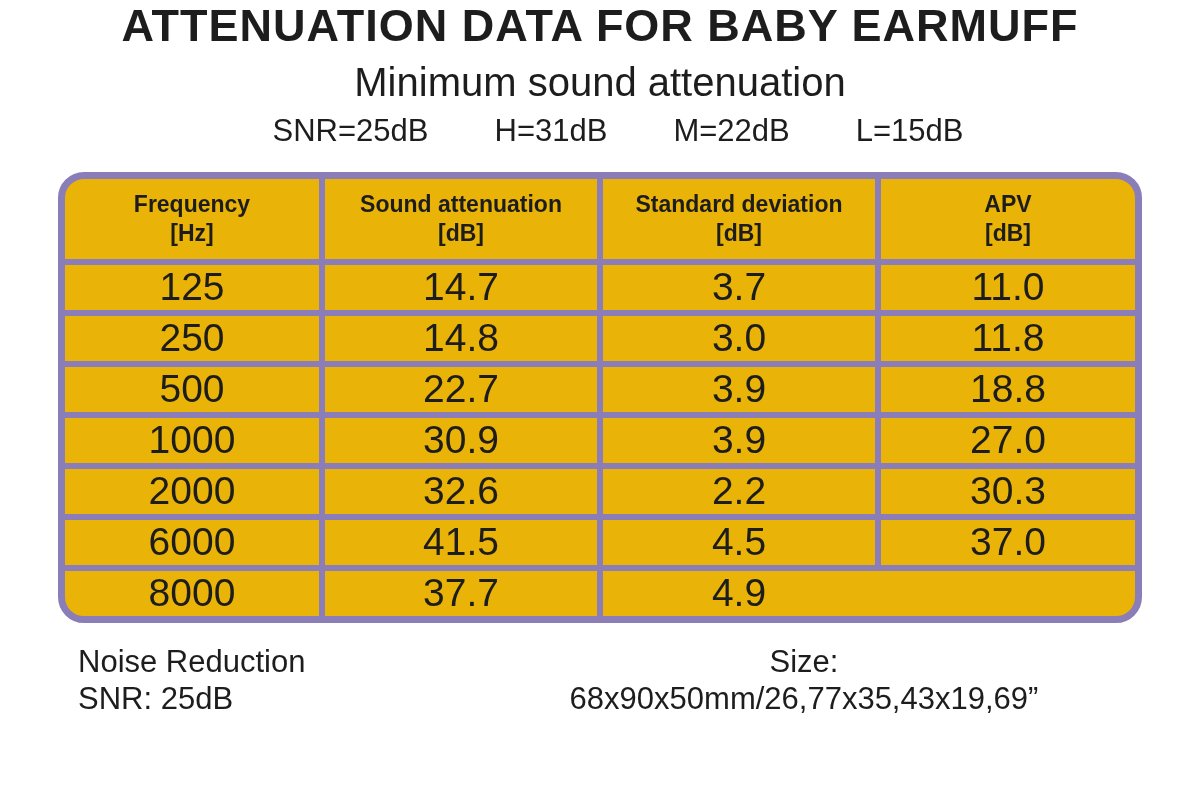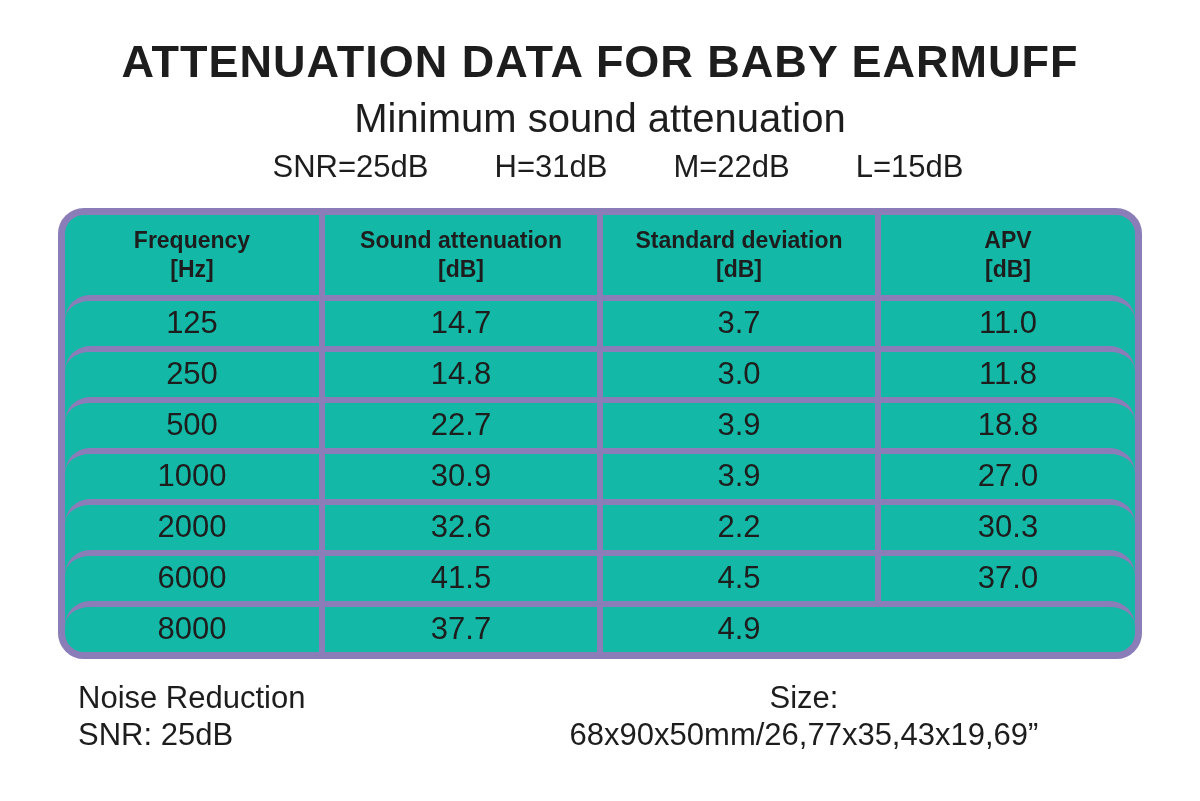--- a/index.html
+++ b/index.html
@@ -10,45 +10,45 @@
   html,body{margin:0;padding:0;}
   body{
     width:1200px;height:801px;
     background:#ffffff;
     font-family:"Liberation Sans", sans-serif;
     color:var(--ink);
     overflow:hidden;
   }
   .page{width:1200px;height:801px;position:relative;}
   .title{
-    margin:0;padding-top:36px;
+    margin:0;
     text-align:center;
     font-size:45px;font-weight:bold;letter-spacing:1px;
     line-height:52px;
   }
   .subtitle{
     margin-top:13px;text-align:center;
     font-size:40px;line-height:34px;
   }
   .snr-line{
     margin-top:15px;
     display:flex;justify-content:center;gap:66px;
     font-size:31px;line-height:34px;padding-left:36px;
   }
   .att-table{
     width:1070px;margin:24px auto 0;
     border:7px solid var(--purple);
     border-radius:26px;
     overflow:hidden;
-    background:#14b8a6;
+    background:#eab308;
   }
   .trow{display:flex;}
   .trow + .trow{border-top:6px solid var(--purple);}
   .trow.header{height:80px;font-weight:bold;font-size:23px;}
-  .trow.data{height:45px;font-size:31px;border-radius:25px;}
+  .trow.data{height:45px;font-size:39px;}
   .tcell{
     display:flex;flex-direction:column;
     align-items:center;justify-content:center;
     line-height:1.25;text-align:center;
   }
   .tcell + .tcell{border-left:6px solid var(--purple);}
   .c0{width:254px;}
   .c1{width:272px;}
   .c2{width:272px;}
   .c3{width:254px;}

